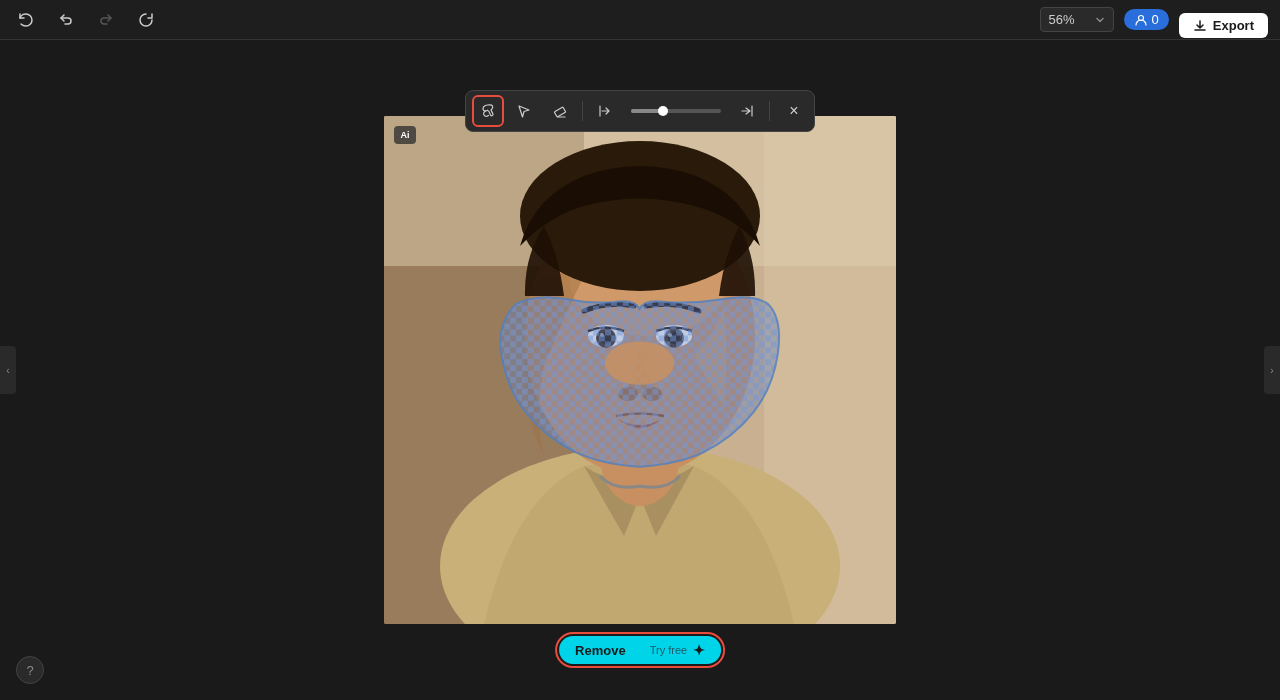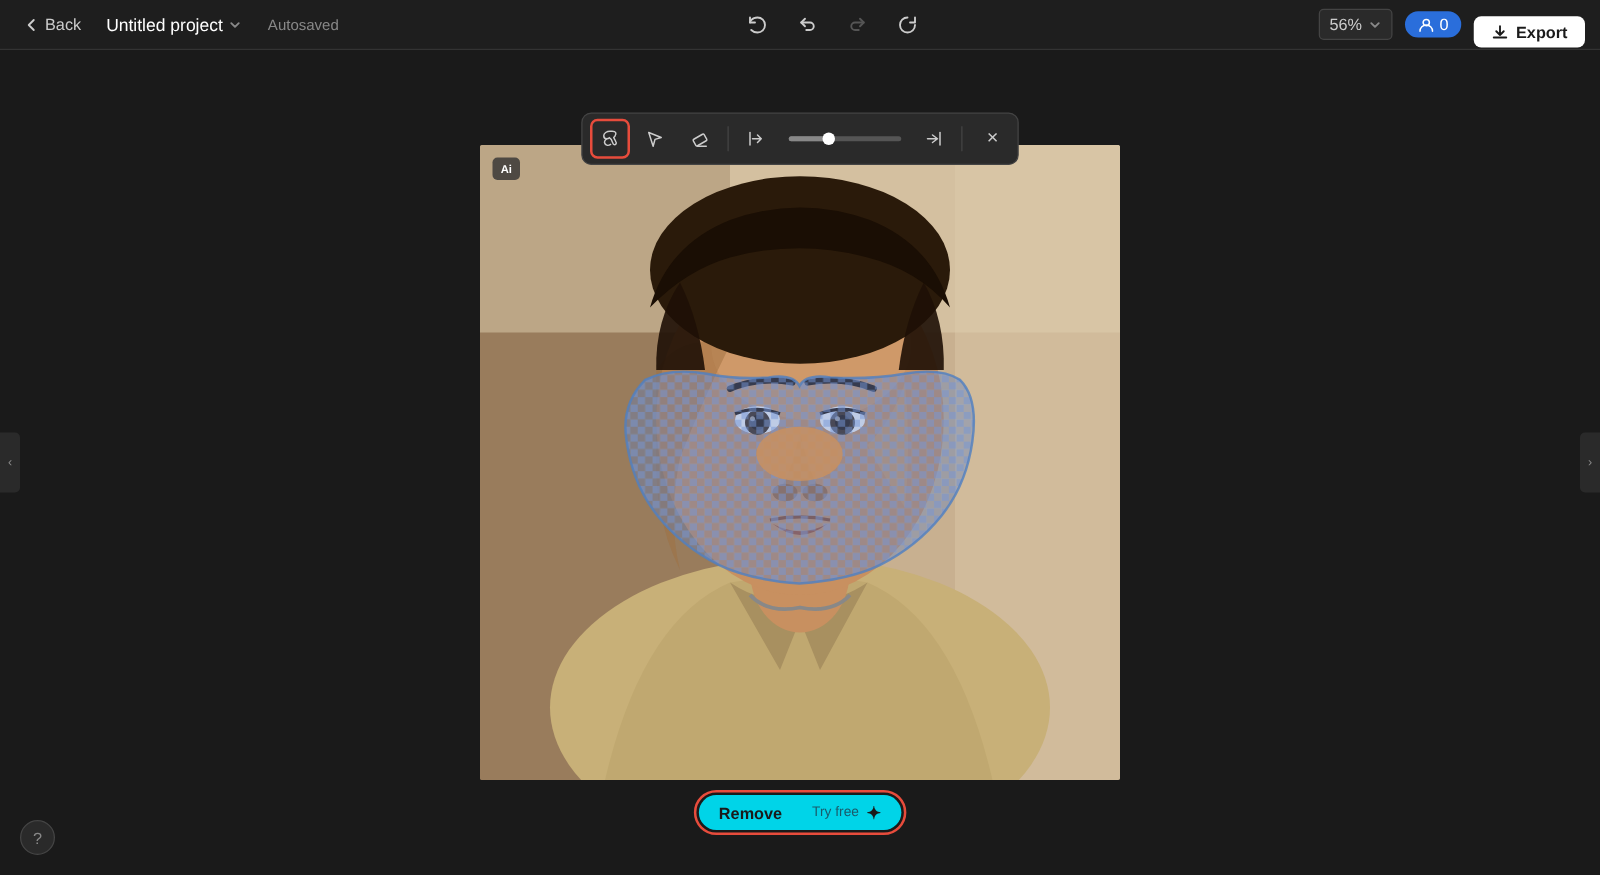--- a/index.html
+++ b/index.html
@@ -77,21 +77,21 @@
     }
     .header-icon-btn.disabled { color: #555; cursor: not-allowed; }
     .header-right {
       display: flex;
       align-items: center;
       gap: 10px;
     }
     .zoom-control {
       display: flex;
       align-items: center;
-      gap: 5px;
+      gap: 20px;
       font-size: 13px;
       color: #ccc;
       cursor: pointer;
       padding: 4px 8px;
       border-radius: 4px;
       background: #2a2a2a;
       border: 1px solid #444;
     }
     .users-badge {
       display: flex;
@@ -357,35 +357,20 @@
       justify-content: center;
       color: #888;
       font-size: 13px;
       cursor: pointer;
     }
   </style>
 </head>
 <body>
 
 <div class="header">
-  <div class="header-left">
-    <div class="back-btn">
-      <svg width="14" height="14" viewBox="0 0 14 14" fill="none">
-        <path d="M9 3L5 7L9 11" stroke="#ccc" stroke-width="1.5" stroke-linecap="round" stroke-linejoin="round"></path>
-      </svg>
-      <span>Back</span>
-    </div>
-    <span class="project-title">
-      <span>Untitled project</span>
-      <svg width="12" height="12" viewBox="0 0 12 12" fill="none">
-        <path d="M3 4.5L6 7.5L9 4.5" stroke="#888" stroke-width="1.5" stroke-linecap="round" stroke-linejoin="round"></path>
-      </svg>
-    </span>
-    <span class="autosaved">Autosaved</span>
-  </div>
 
   <div class="header-center">
     <button class="header-icon-btn" title="Undo">
       <svg width="16" height="16" viewBox="0 0 16 16" fill="none">
         <path d="M2 6s1-4 6-4a6 6 0 0 1 6 6 6 6 0 0 1-6 6c-3 0-5-2-5-2" stroke="#ccc" stroke-width="1.5" stroke-linecap="round"></path>
         <path d="M2 2v4h4" stroke="#ccc" stroke-width="1.5" stroke-linecap="round" stroke-linejoin="round"></path>
       </svg>
     </button>
     <button class="header-icon-btn" title="Undo">
       <svg width="16" height="16" viewBox="0 0 16 16" fill="none">

